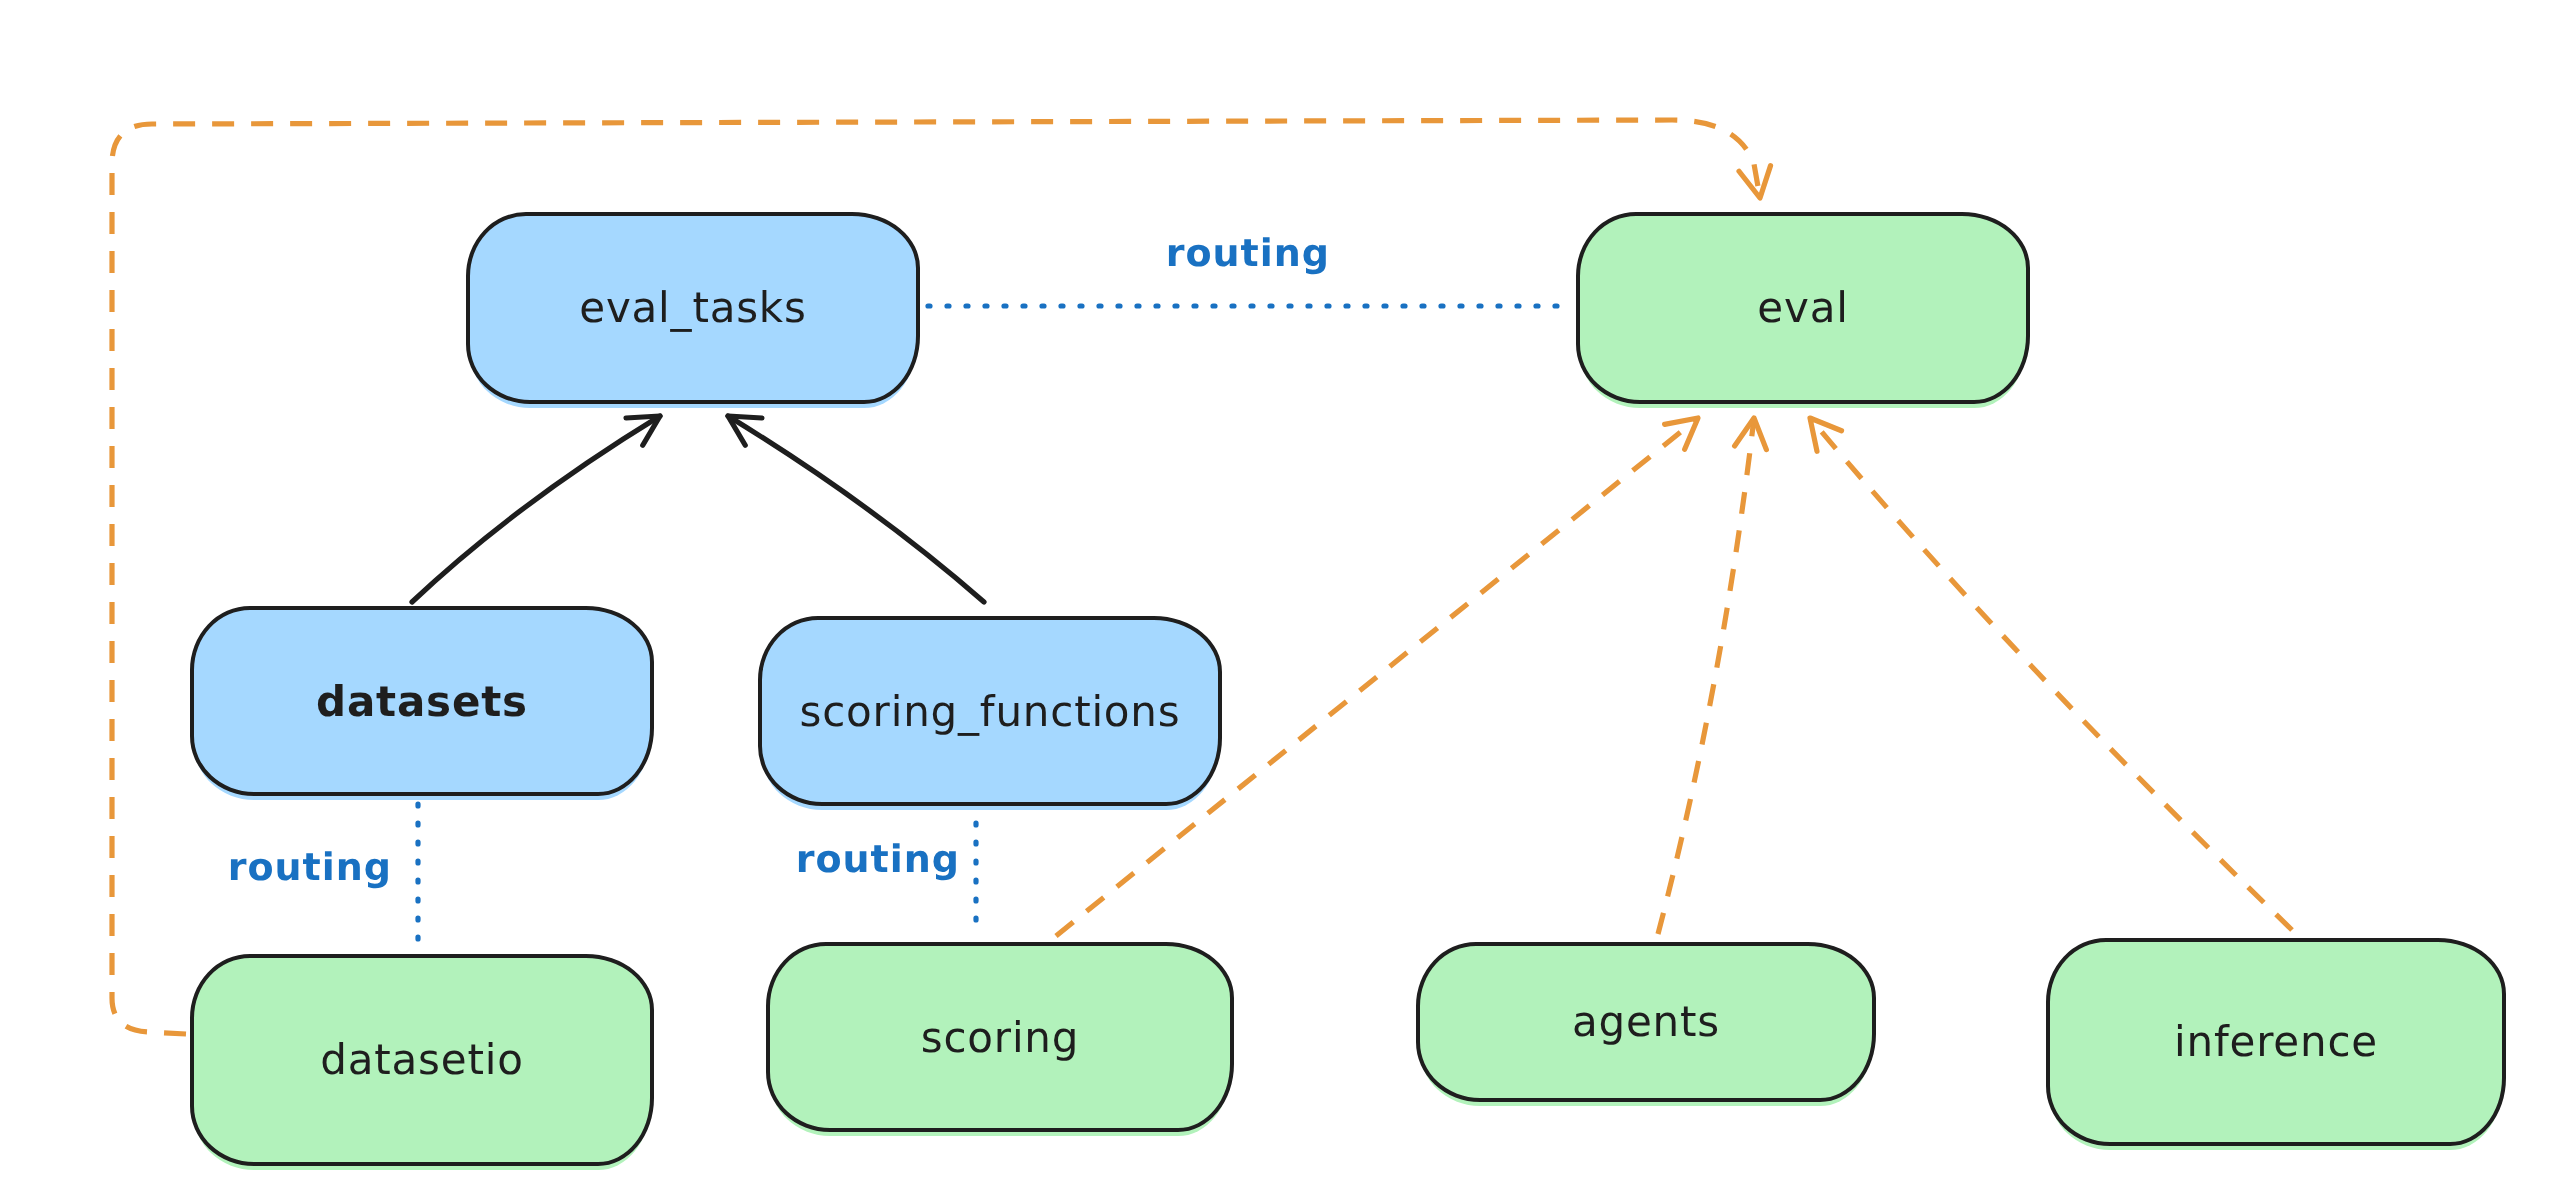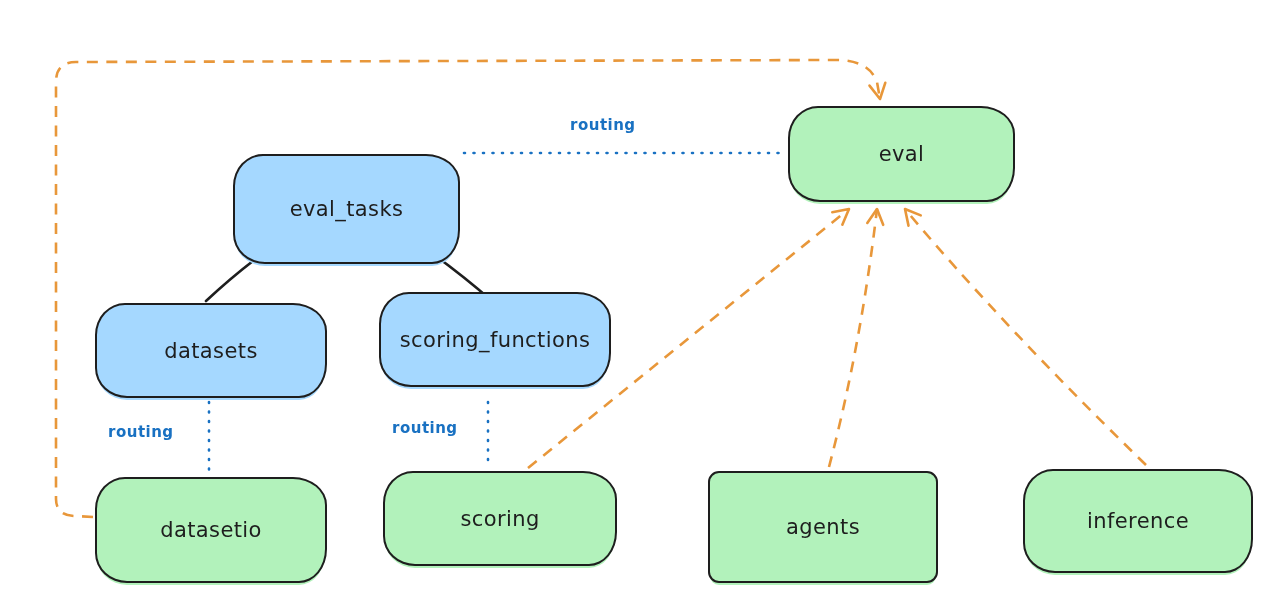--- a/index.html
+++ b/index.html
@@ -30,24 +30,24 @@
     border-radius: 30px 34px 28px 32px / 32px 28px 34px 30px;
     font-size: 21px;
     letter-spacing: 0.4px;
     color: var(--node-stroke);
   }
   .node-blue  { background: var(--api-fill);      box-shadow: 0 4px 0 -2px var(--api-fill); }
   .node-green { background: var(--provider-fill); box-shadow: 0 4px 0 -2px var(--provider-fill); }
   .edge-label {
     position: absolute;
     color: var(--routing-blue);
-    font-size: 15px;
+    font-size: 19px;
     font-weight: 700;
     letter-spacing: 0.5px;
-    text-align: left;
+    text-align: right;
     width: 95px;
   }
 </style>
 </head>
 <body>
 
 <div class="canvas">
 
   <svg class="edges" viewBox="0 0 1280 596" xmlns="http://www.w3.org/2000/svg">
     <defs>
@@ -65,40 +65,40 @@
     <path class="edge-dotted" d="M 464 153 L 786 153"></path>
     <path class="edge-dotted" d="M 209 402 L 209 474"></path>
     <path class="edge-dotted" d="M 488 402 L 488 467"></path>
 
     <path class="edge-dashed" d="M 93 517 L 74 516 Q 56 515 56 499 L 56 82 Q 56 62 76 62 L 836 60 Q 869 60 877 82 L 880 99" marker-end="url(#ah-orange)"></path>
     <path class="edge-dashed" d="M 528 468 Q 705 325 849 209" marker-end="url(#ah-orange)"></path>
     <path class="edge-dashed" d="M 829 467 Q 861 345 877 209" marker-end="url(#ah-orange)"></path>
     <path class="edge-dashed" d="M 1146 465 Q 1002 325 905 209" marker-end="url(#ah-orange)"></path>
   </svg>
 
-  <div class="node node-blue" style="left:233px; top:106px; width:227px; height:110px;margin-top:48px;">
+  <div class="node node-blue" style="left:233px; top:106px; width:227px; height:96px;">
     <span>eval_tasks</span>
   </div>
-  <div class="node node-blue" style="left:95px; top:303px; width:232px; height:95px;">
+  <div class="node node-blue" style="left:95px; top:303px; width:232px; height:95px;font-weight:bold;">
     <span>datasets</span>
   </div>
-  <div class="node node-blue" style="left:379px; top:292px; width:232px; height:95px;">
+  <div class="node node-blue" style="left:379px; top:308px; width:232px; height:95px;">
     <span>scoring_functions</span>
   </div>
 
   <div class="node node-green" style="left:788px; top:106px; width:227px; height:96px;">
     <span>eval</span>
   </div>
   <div class="node node-green" style="left:95px; top:477px; width:232px; height:106px;">
     <span>datasetio</span>
   </div>
   <div class="node node-green" style="left:383px; top:471px; width:234px; height:95px;text-align:center;">
     <span>scoring</span>
   </div>
-  <div class="node node-green" style="left:708px; top:471px; width:230px; height:112px;border-radius:11px;">
+  <div class="node node-green" style="left:708px; top:471px; width:230px; height:80px;">
     <span>agents</span>
   </div>
   <div class="node node-green" style="left:1023px; top:469px; width:230px; height:104px;">
     <span>inference</span>
   </div>
 
   <div class="edge-label" style="left:570px; top:116px;">routing</div>
   <div class="edge-label" style="left:108px; top:423px; width:88px;">routing</div>
   <div class="edge-label" style="left:392px; top:419px; width:88px;">routing</div>
 

